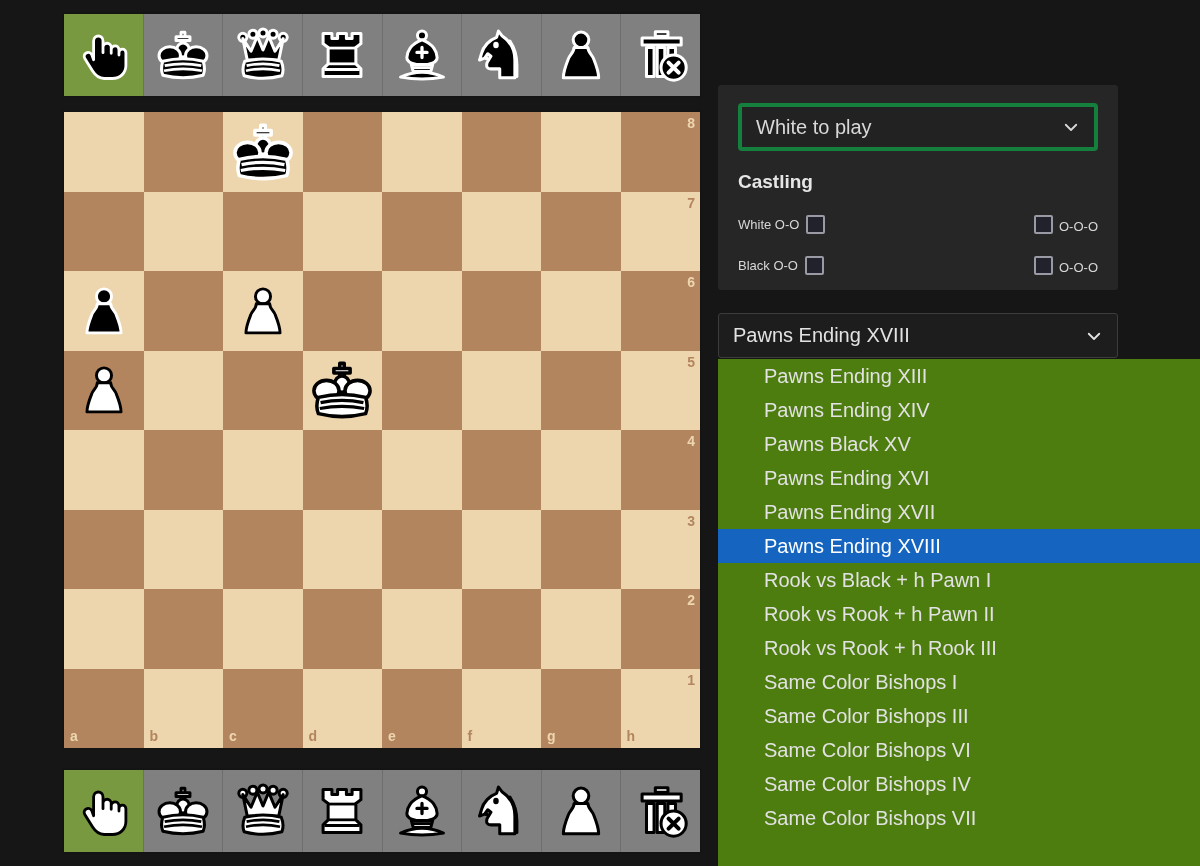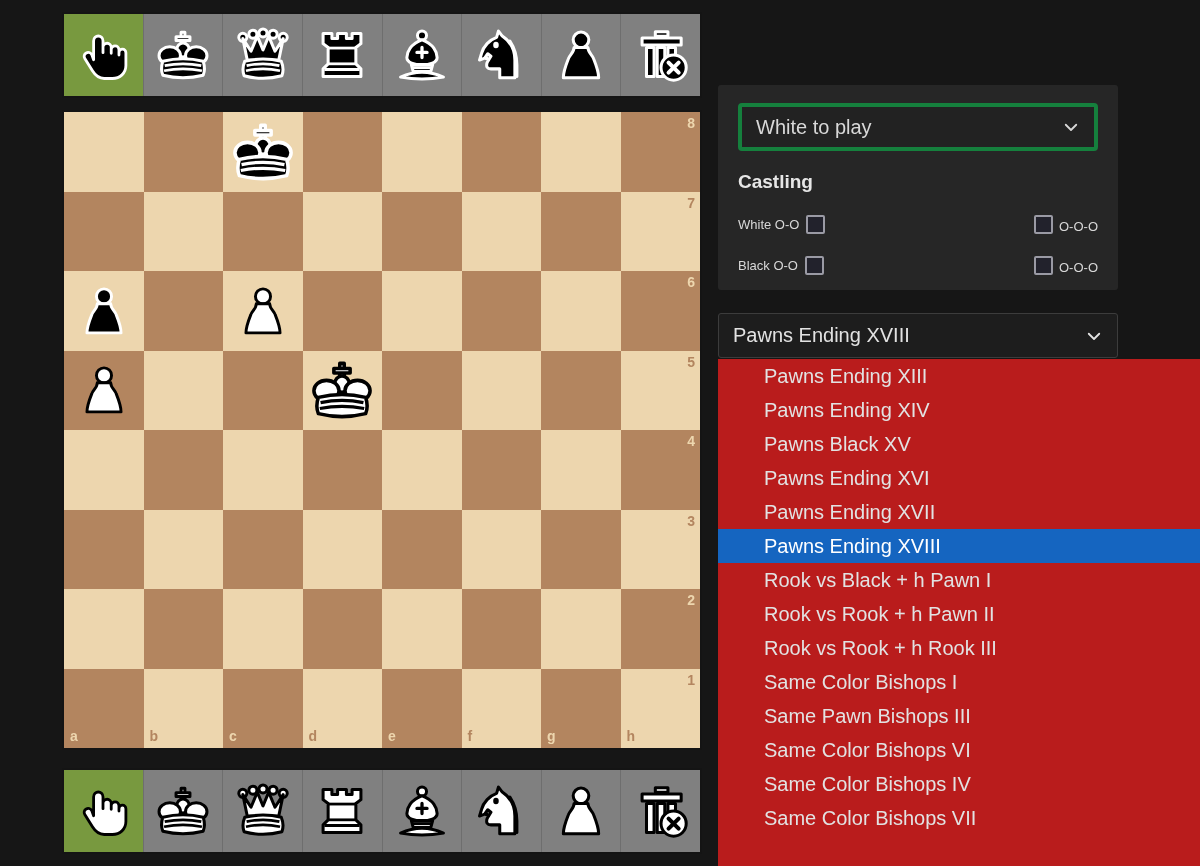--- a/index.html
+++ b/index.html
@@ -88,21 +88,21 @@
     position: absolute; left: 718px; top: 313px;
     width: 400px; height: 45px;
     background: #1d1d1d; border: 1px solid #3c3c3c; border-radius: 3px;
     display: flex; align-items: center; padding: 0 14px;
     color: #e2e2e2; font-size: 20px;
   }
   .preset-select .sel-val { flex: 1 1 auto; }
   .preset-list {
     position: absolute; left: 718px; top: 359px;
     width: 482px; height: 507px;
-    background: #b91c1c; overflow: hidden;
+    background: #4d7c0f; overflow: hidden;
   }
   .opt {
     height: 34px; display: flex; align-items: center;
     padding-left: 46px; color: #e2e2e2; font-size: 20px;
     white-space: nowrap;
   }
   .opt.selected { background: #1565C0; color: #ffffff; }
 </style>
 </head>
 <body>
@@ -487,19 +487,19 @@
       <div class="opt">Pawns Ending XIII</div>
       <div class="opt">Pawns Ending XIV</div>
       <div class="opt">Pawns Black XV</div>
       <div class="opt">Pawns Ending XVI</div>
       <div class="opt">Pawns Ending XVII</div>
       <div class="opt selected">Pawns Ending XVIII</div>
       <div class="opt">Rook vs Black + h Pawn I</div>
       <div class="opt">Rook vs Rook + h Pawn II</div>
       <div class="opt">Rook vs Rook + h Rook III</div>
       <div class="opt">Same Color Bishops I</div>
-      <div class="opt">Same Pawn Bishops III</div>
+      <div class="opt">Same Color Bishops III</div>
       <div class="opt">Same Color Bishops VI</div>
       <div class="opt">Same Color Bishops IV</div>
       <div class="opt">Same Color Bishops VII</div>
     </div>
 
 </div>
 
 </body></html>

